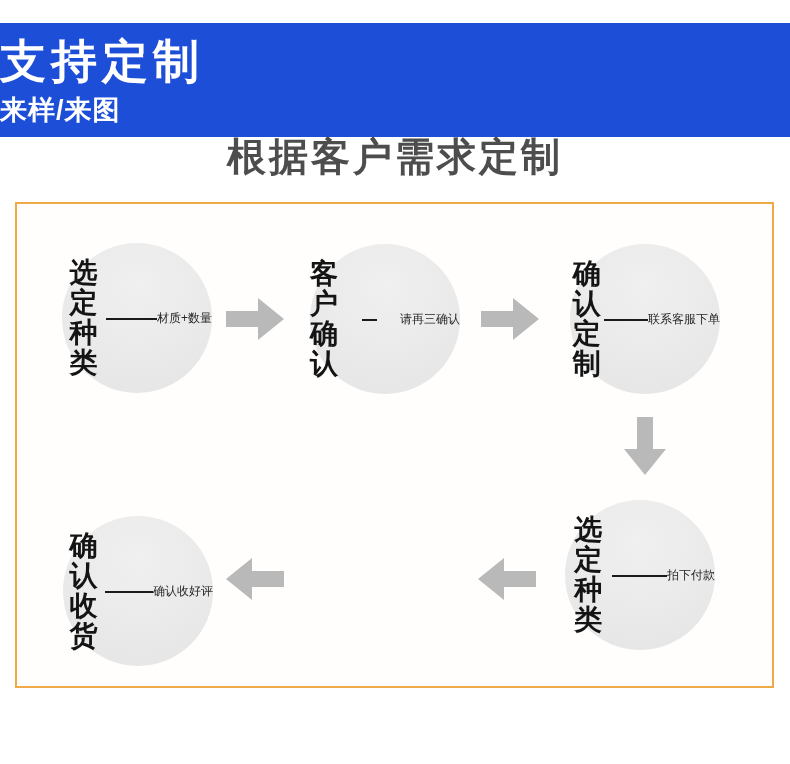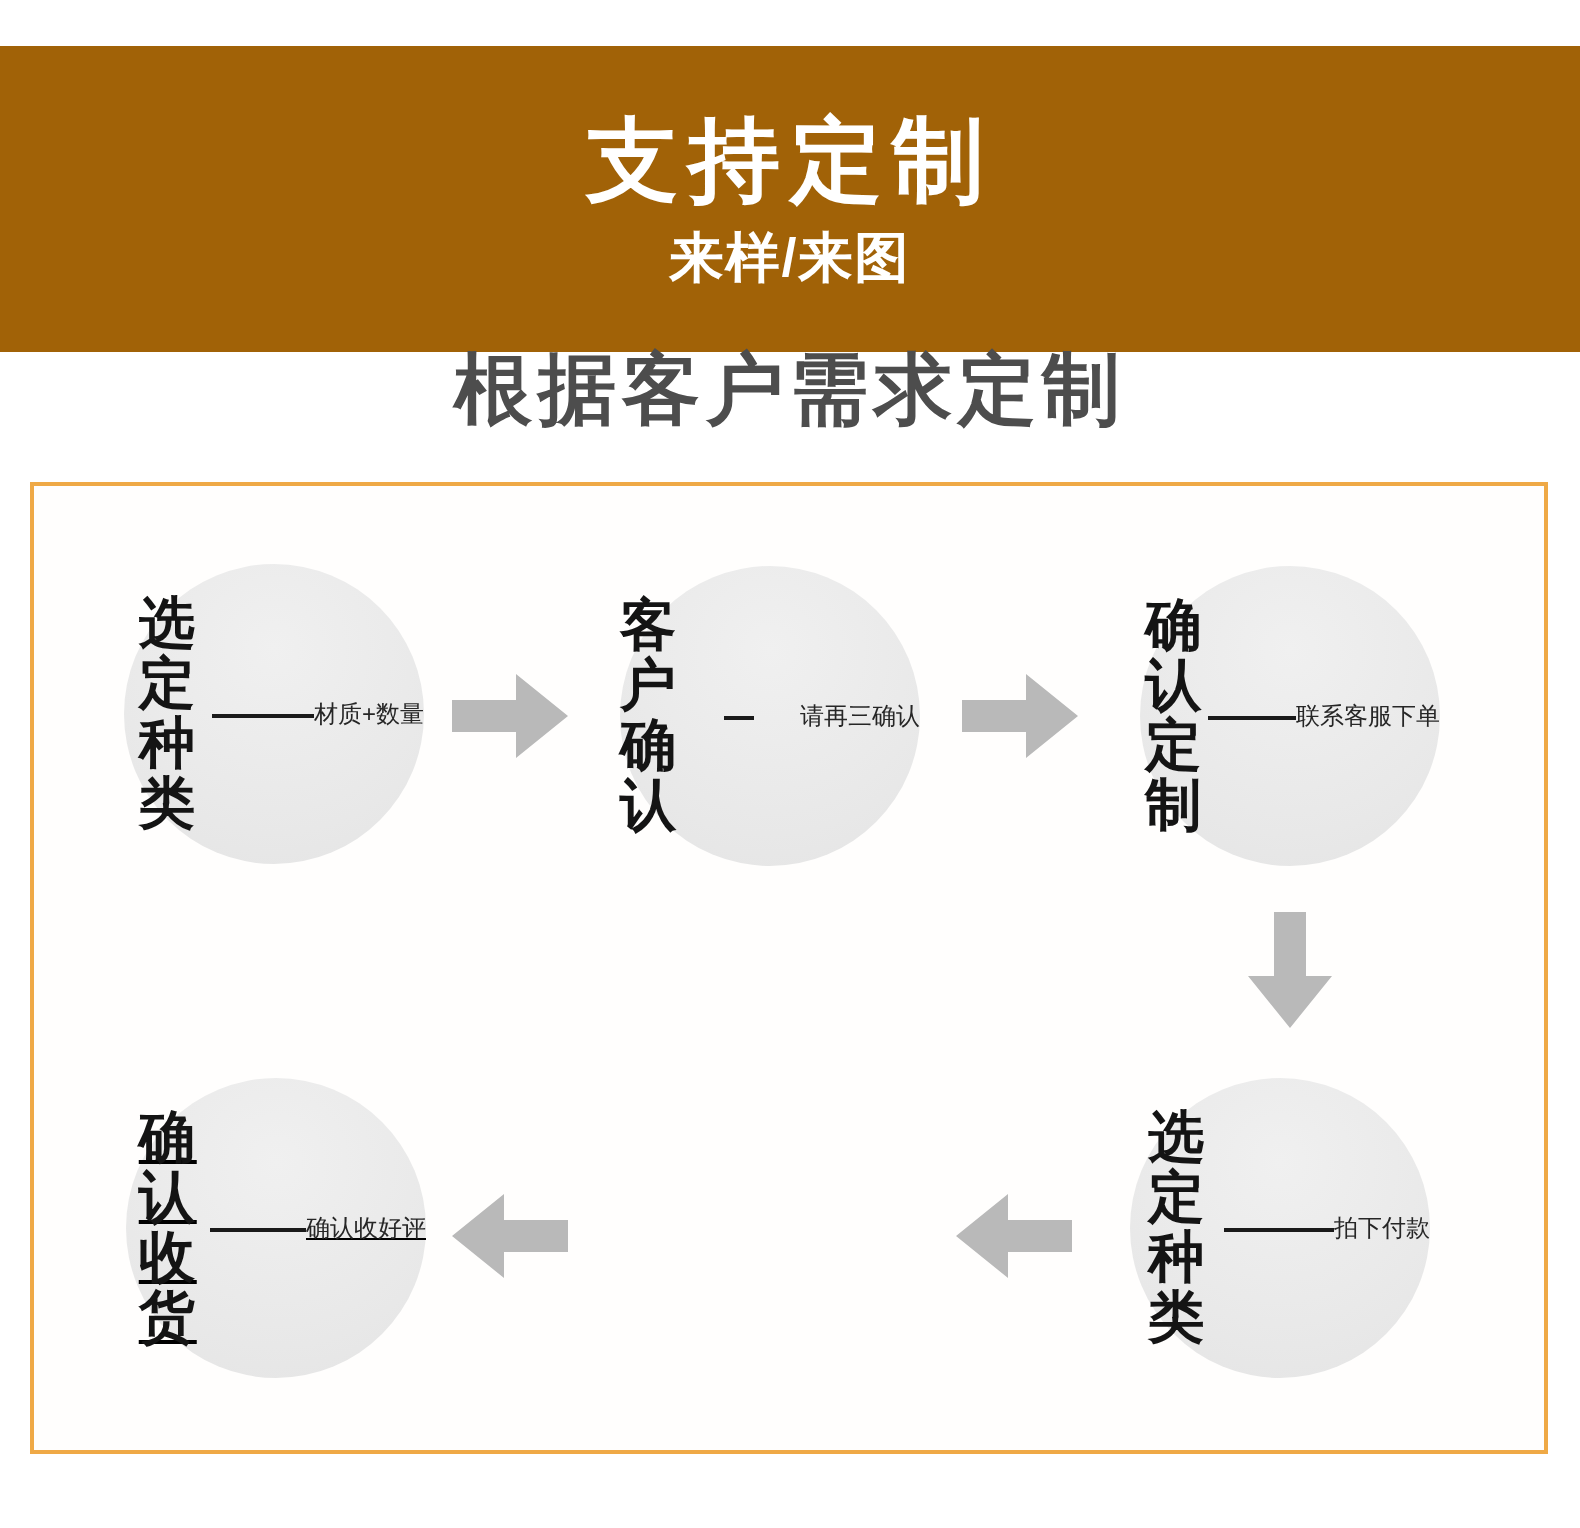--- a/index.html
+++ b/index.html
@@ -8,25 +8,24 @@
     width: 790px;
     height: 764px;
     background: #ffffff;
     overflow: hidden;
     font-family: "Liberation Sans", "DejaVu Sans", sans-serif;
   }
 
   
   .banner {
     margin-top: 23px;
-    height: 153px;
-    background: #a16207;
+    height: 114px;
+    background: #1d4ed8;
     display: flex;
     flex-direction: column;
-    align-items: center;
     justify-content: center;
     color: #ffffff;
   }
   .banner-title {
     font-size: 46px;
     font-weight: 700;
     letter-spacing: 5px;
     line-height: 50px;
   }
   .banner-subtitle {
@@ -93,21 +92,21 @@
     color: #262626;
     line-height: 22px;
     white-space: nowrap;
   }
   .no-divider .step-subtitle { margin-top: 13px; }
 
   
   .c1 { left: 45px;  top: 39px; }
   .c2 { left: 293px; top: 40px; gap: 23px; }
   .c3 { left: 553px; top: 40px; }
-  .b1 { left: 46px;  top: 296px; text-decoration: underline; }
+  .b1 { left: 46px;  top: 312px; }
   .b2 { left: 293px; top: 296px; }
   .b3 { left: 548px; top: 296px; }
 
   
   .arrow { position: absolute; }
   .arrow svg { display: block; }
   .arrow-r1 { left: 209px; top: 94px; }
   .arrow-r2 { left: 464px; top: 94px; }
   .arrow-dn { left: 607px; top: 213px; }
   .arrow-l1 { left: 461px; top: 354px; }

